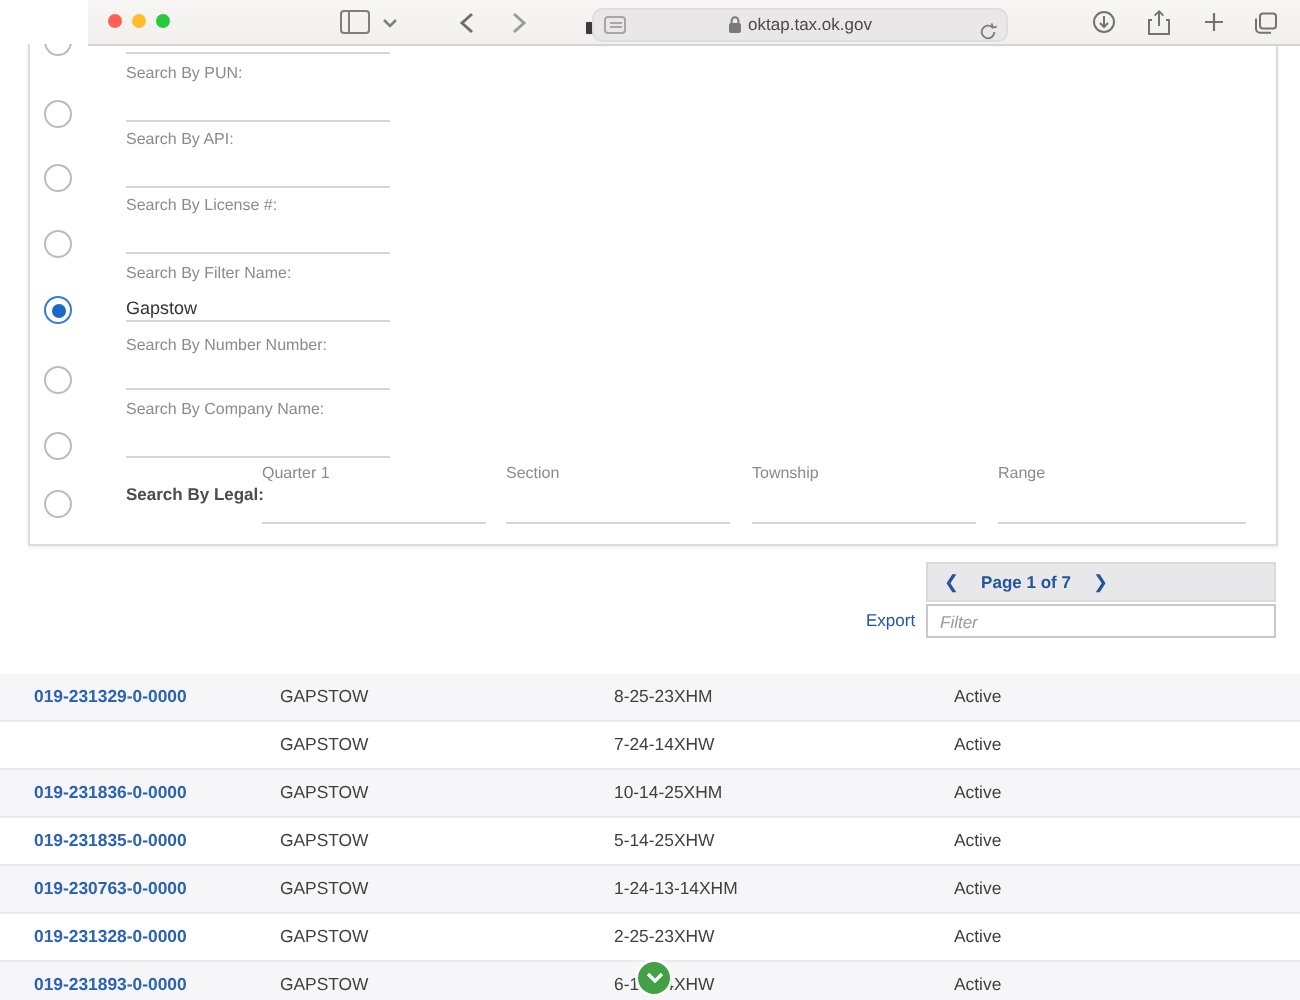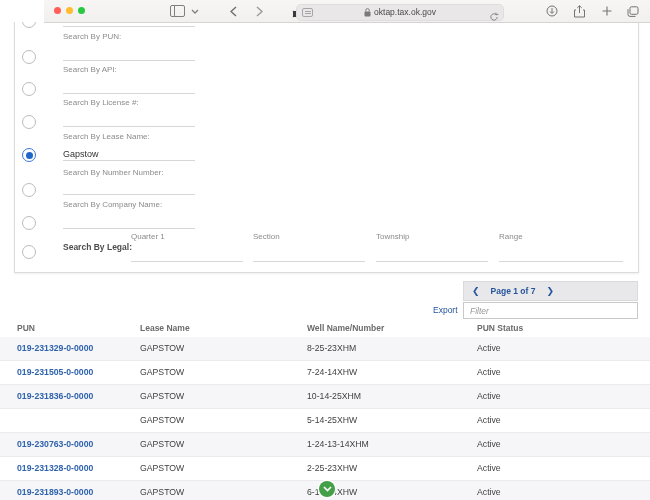--- a/index.html
+++ b/index.html
@@ -151,21 +151,21 @@
     <span class="radio" style="top:28px;"></span>
 
     <div class="glabel" style="top:43px;">Search By API:</div>
     <input class="uline" style="top: 58px;">
     <span class="radio" style="top:60px;"></span>
 
     <div class="glabel" style="top:76px;">Search By License #:</div>
     <input class="uline" style="top: 91px;">
     <span class="radio" style="top:93px;"></span>
 
-    <div class="glabel" style="top:110px;">Search By Lease Name:</div>
+    <div class="glabel" style="top:110px;">Search By Filter Name:</div>
     <input class="uline" style="top: 125px;" value="Gapstow">
     <span class="radio selected" style="top:126px;"></span>
 
     <div class="glabel" style="top:146px;">Search By Number Number:</div>
     <input class="uline" style="top: 159px;">
     <span class="radio" style="top:161px;"></span>
 
     <div class="glabel" style="top:178px;">Search By Company Name:</div>
     <input class="uline" style="top: 193px;">
     <span class="radio" style="top:194px;"></span>
@@ -182,46 +182,40 @@
     <input class="legal-line" style="left: 499px; width: 124px;">
 
     <div class="pagebar">
       <span class="chev">❮</span>
       <span class="plabel">Page 1 of 7</span>
       <span class="chev">❯</span>
     </div>
     <a class="export-link">Export</a>
     <input class="filter-input" placeholder="Filter" style="">
 
-    <div class="thead">
-      <span class="c0">PUN</span>
-      <span class="c1">Lease Name</span>
-      <span class="c2">Well Name/Number</span>
-      <span class="c3">PUN Status</span>
-    </div>
     <div class="rows">
       <div class="row">
         <span class="c0 pun">019-231329-0-0000</span>
         <span class="c1">GAPSTOW</span>
         <span class="c2">8-25-23XHM</span>
         <span class="c3">Active</span>
       </div>
       <div class="row">
-        <span class="c0 pun">019-231505-0-0000</span>
         <span class="c1">GAPSTOW</span>
         <span class="c2">7-24-14XHW</span>
         <span class="c3">Active</span>
       </div>
       <div class="row">
         <span class="c0 pun">019-231836-0-0000</span>
         <span class="c1">GAPSTOW</span>
         <span class="c2">10-14-25XHM</span>
         <span class="c3">Active</span>
       </div>
       <div class="row">
+        <span class="c0 pun">019-231835-0-0000</span>
         <span class="c1">GAPSTOW</span>
         <span class="c2">5-14-25XHW</span>
         <span class="c3">Active</span>
       </div>
       <div class="row">
         <span class="c0 pun">019-230763-0-0000</span>
         <span class="c1">GAPSTOW</span>
         <span class="c2">1-24-13-14XHM</span>
         <span class="c3">Active</span>
       </div>

